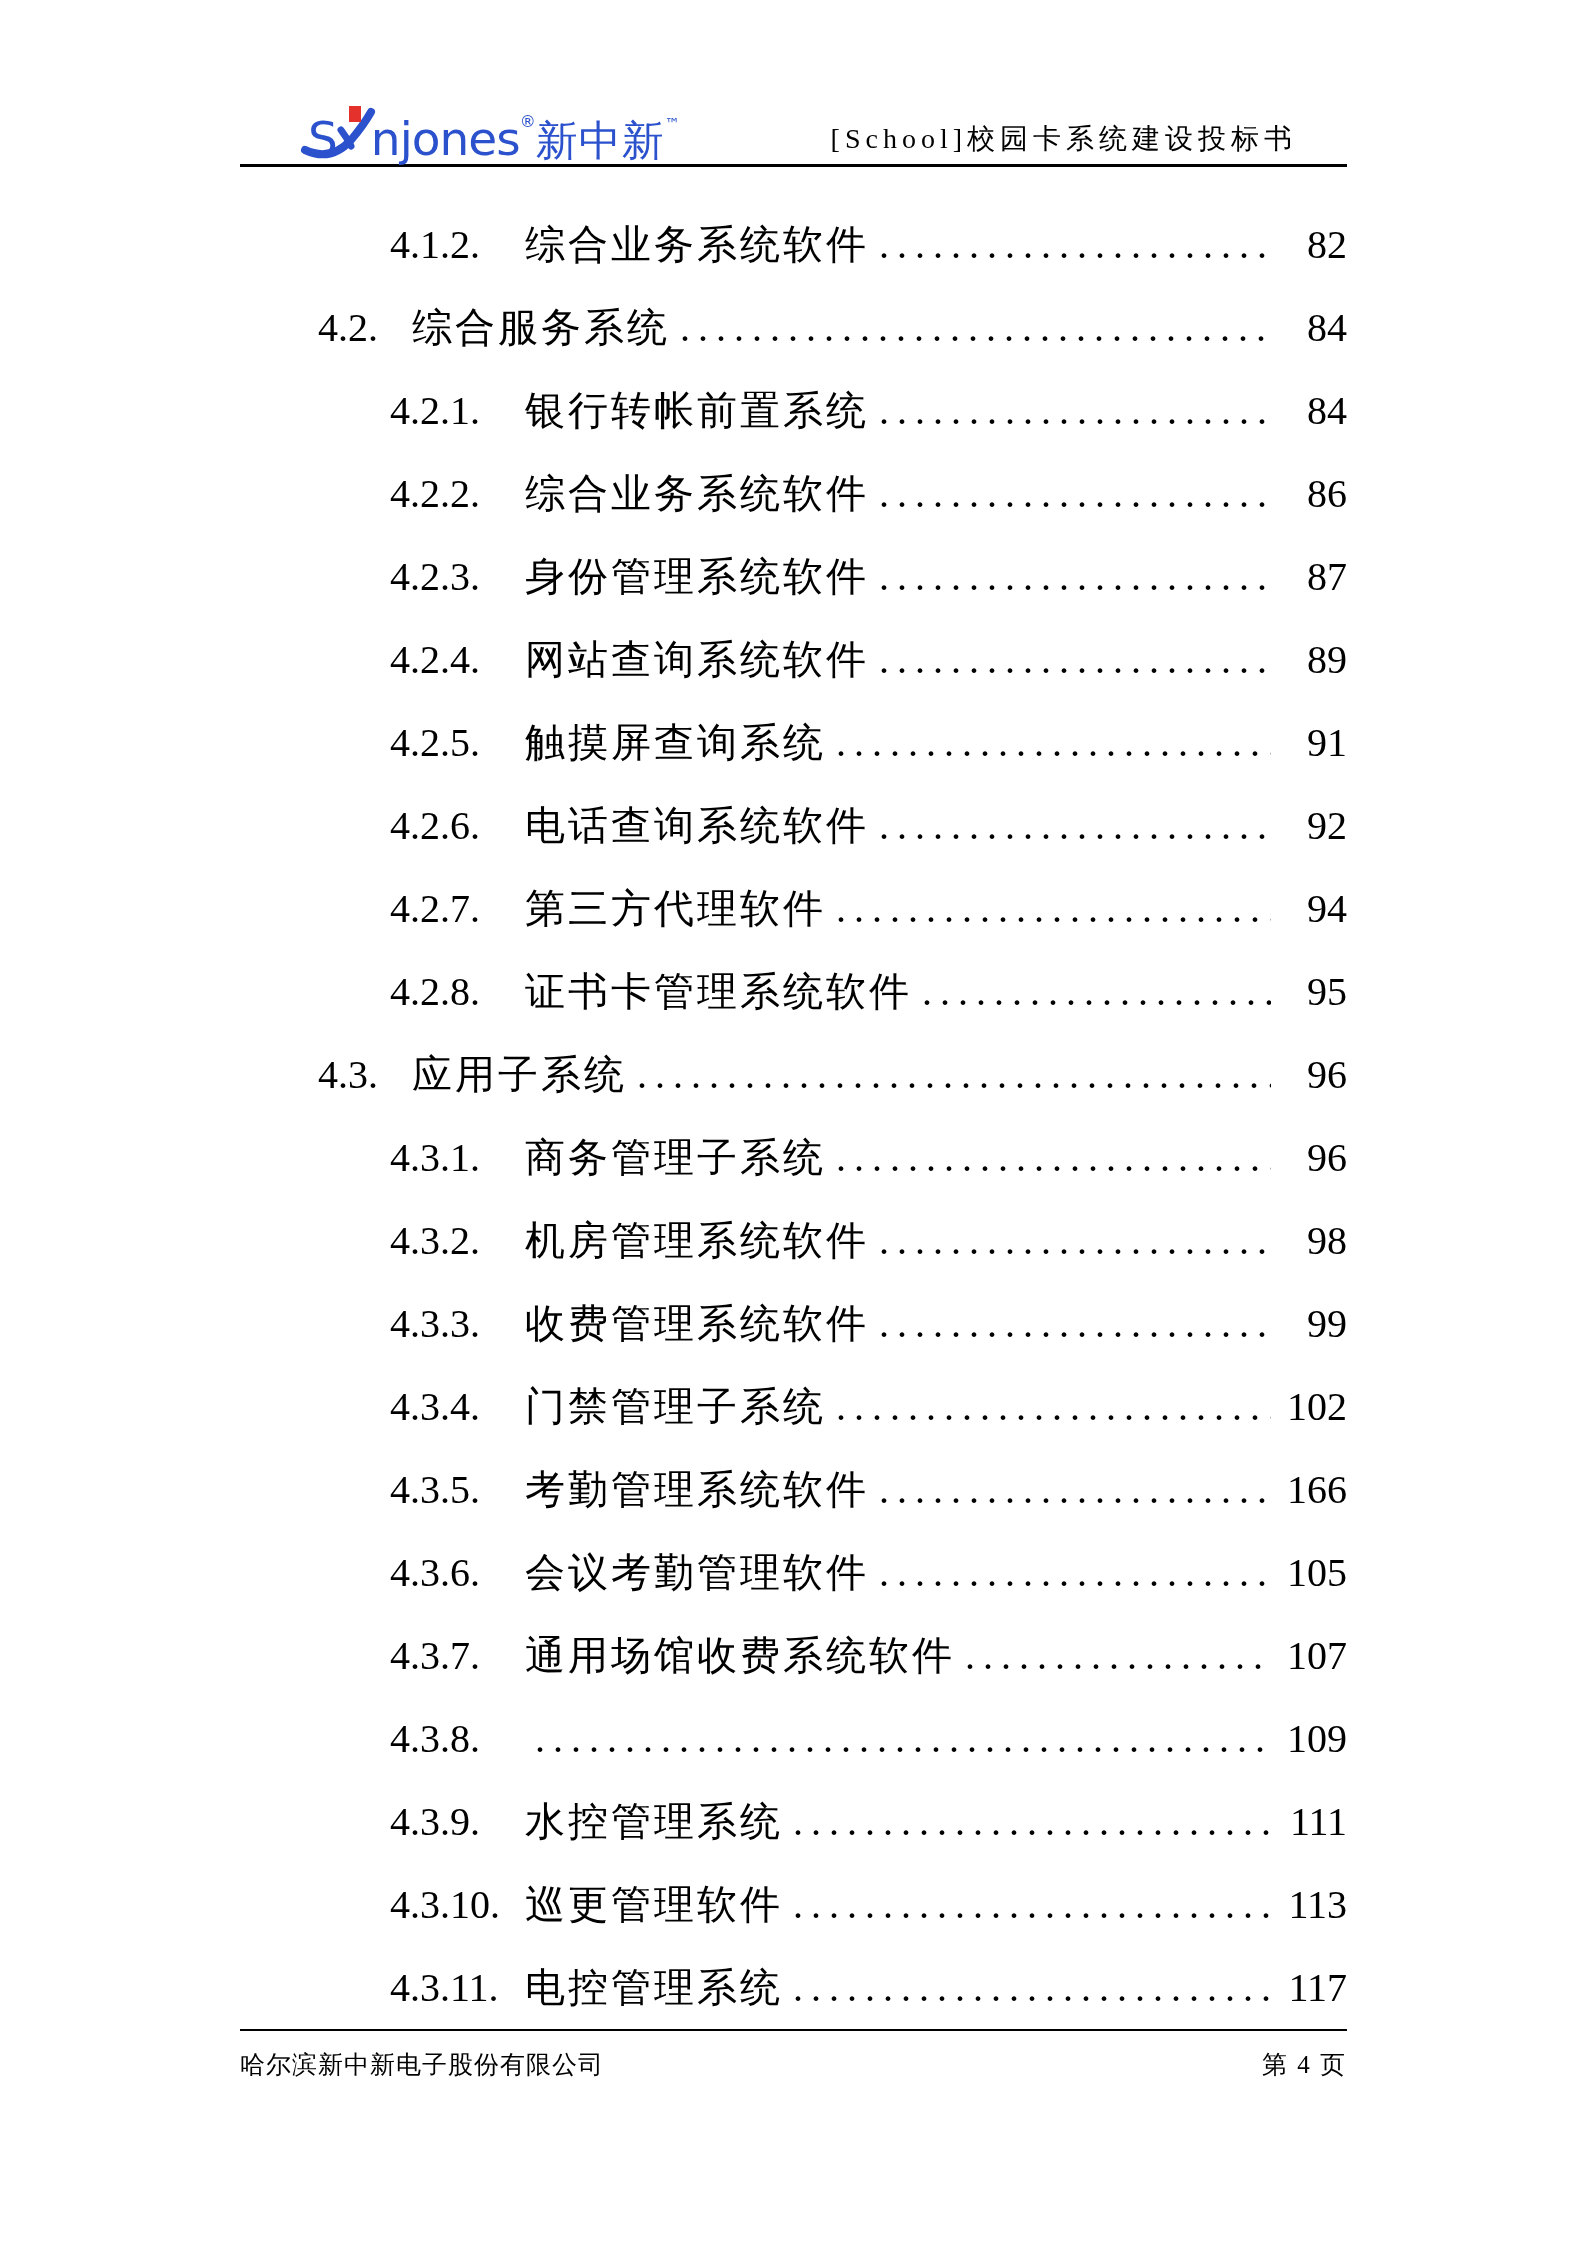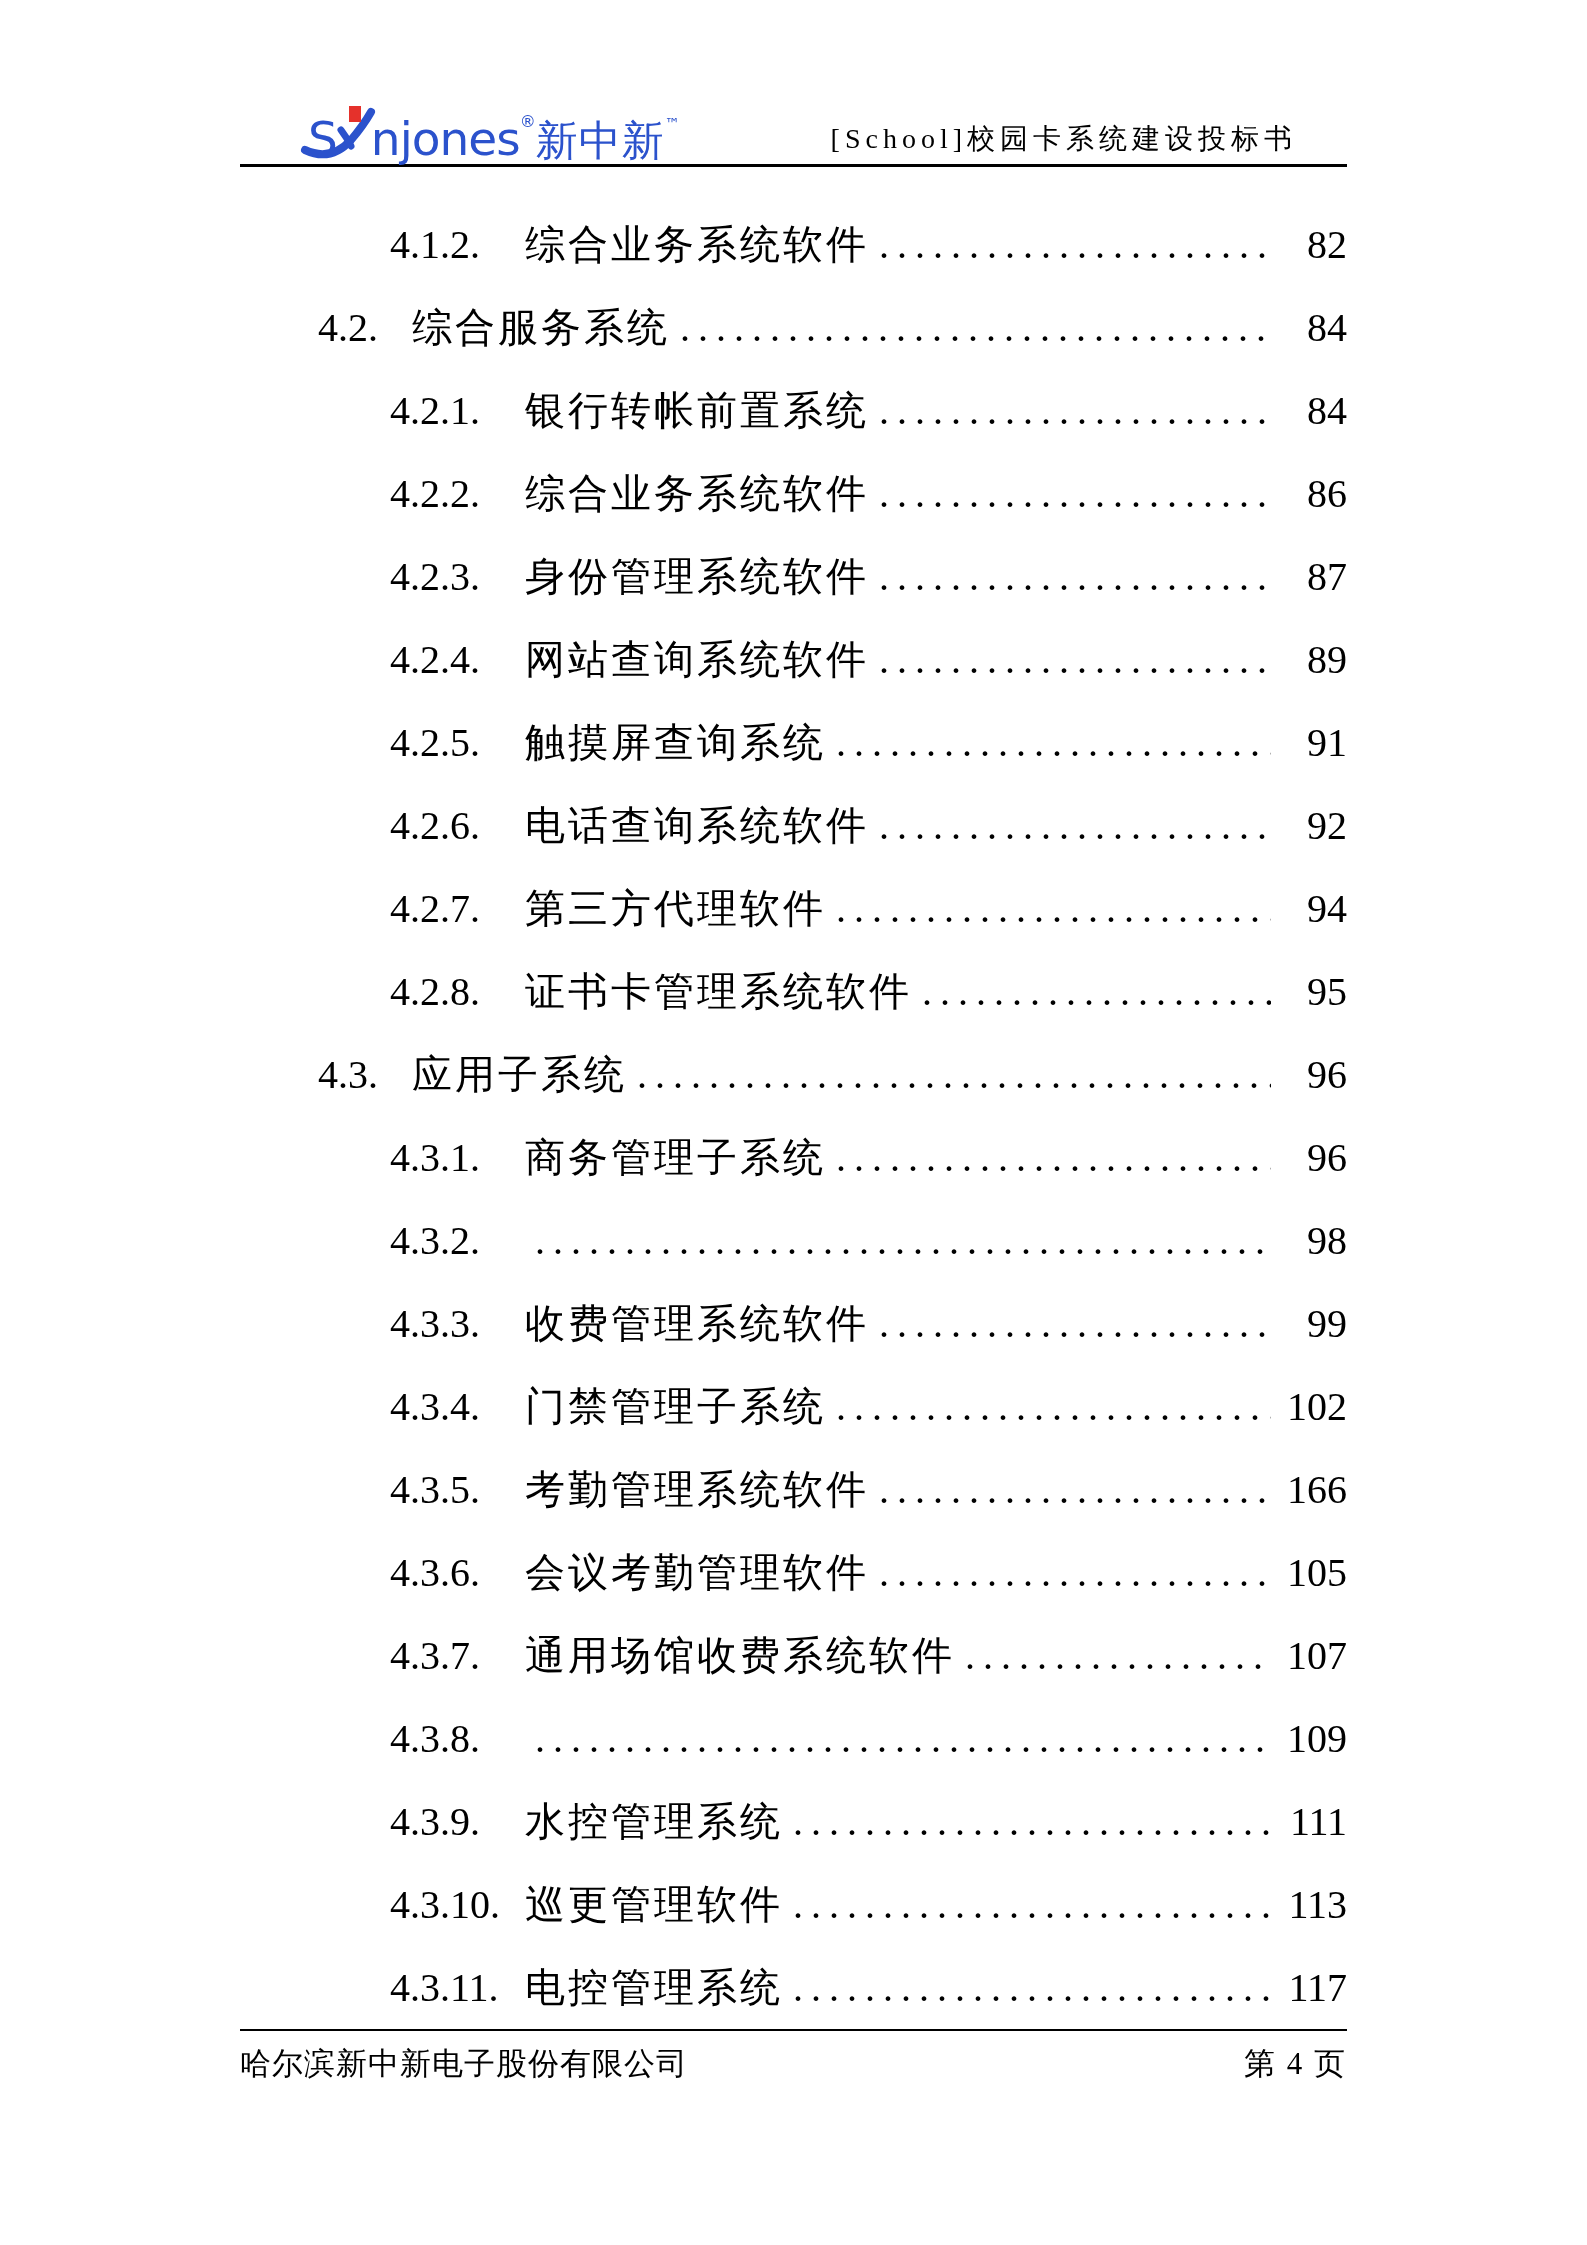--- a/index.html
+++ b/index.html
@@ -48,21 +48,21 @@
     flex:1 1 0;min-width:0;overflow:hidden;
     letter-spacing:8px;margin:0 4px 0 10px;
   }
   .toc-row .page{flex:0 0 auto;width:72px;text-align:right;}
 
   
   .footer{
     border-top:2px solid #000;margin-top:0;
     padding-top:10px;height:46px;
     display:flex;justify-content:space-between;align-items:center;
-    font-size:31px;
+    font-size:25px;
   }
   .footer .company{letter-spacing:1px;}
   .footer .pageno{letter-spacing:2px;}
 </style>
 </head>
 <body>
 
 <div class="margin-box">
 
   <div class="header">
@@ -144,20 +144,21 @@
         <span class="page">96</span>
       </div>
       <div class="toc-row level-3">
         <span class="num">4.3.1.</span>
         <span class="title">商务管理子系统</span>
         <span class="leader">........................................................................................................................</span>
         <span class="page">96</span>
       </div>
       <div class="toc-row level-3">
         <span class="num">4.3.2.</span>
+        <span class="title">机房管理系统软件</span>
         <span class="leader">........................................................................................................................</span>
         <span class="page">98</span>
       </div>
       <div class="toc-row level-3">
         <span class="num">4.3.3.</span>
         <span class="title">收费管理系统软件</span>
         <span class="leader">........................................................................................................................</span>
         <span class="page">99</span>
       </div>
       <div class="toc-row level-3">

